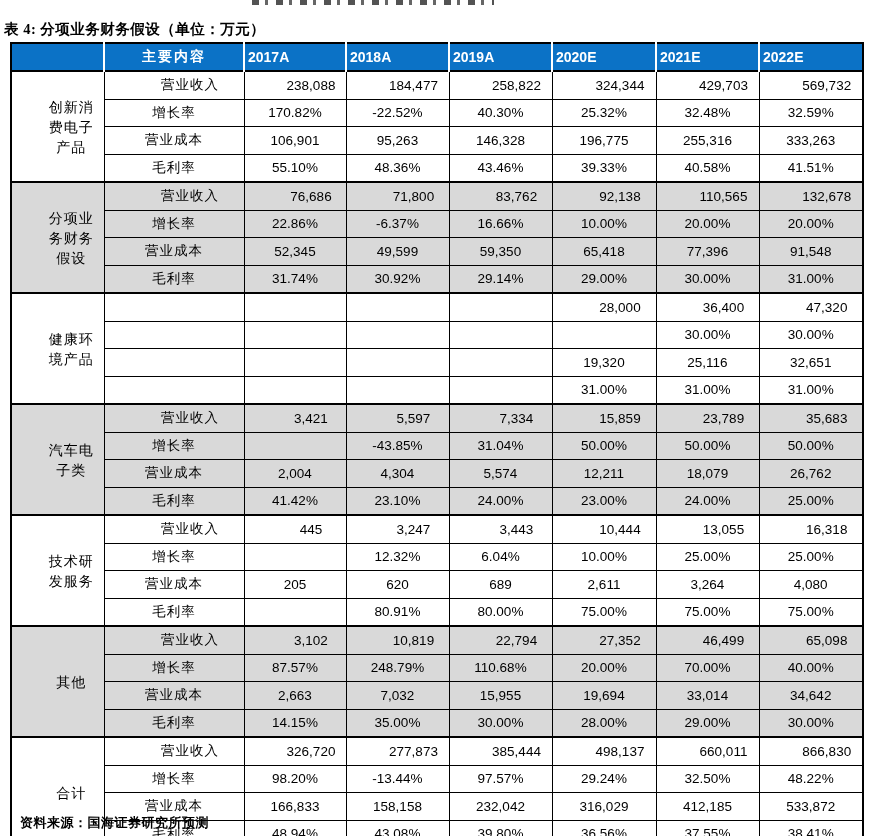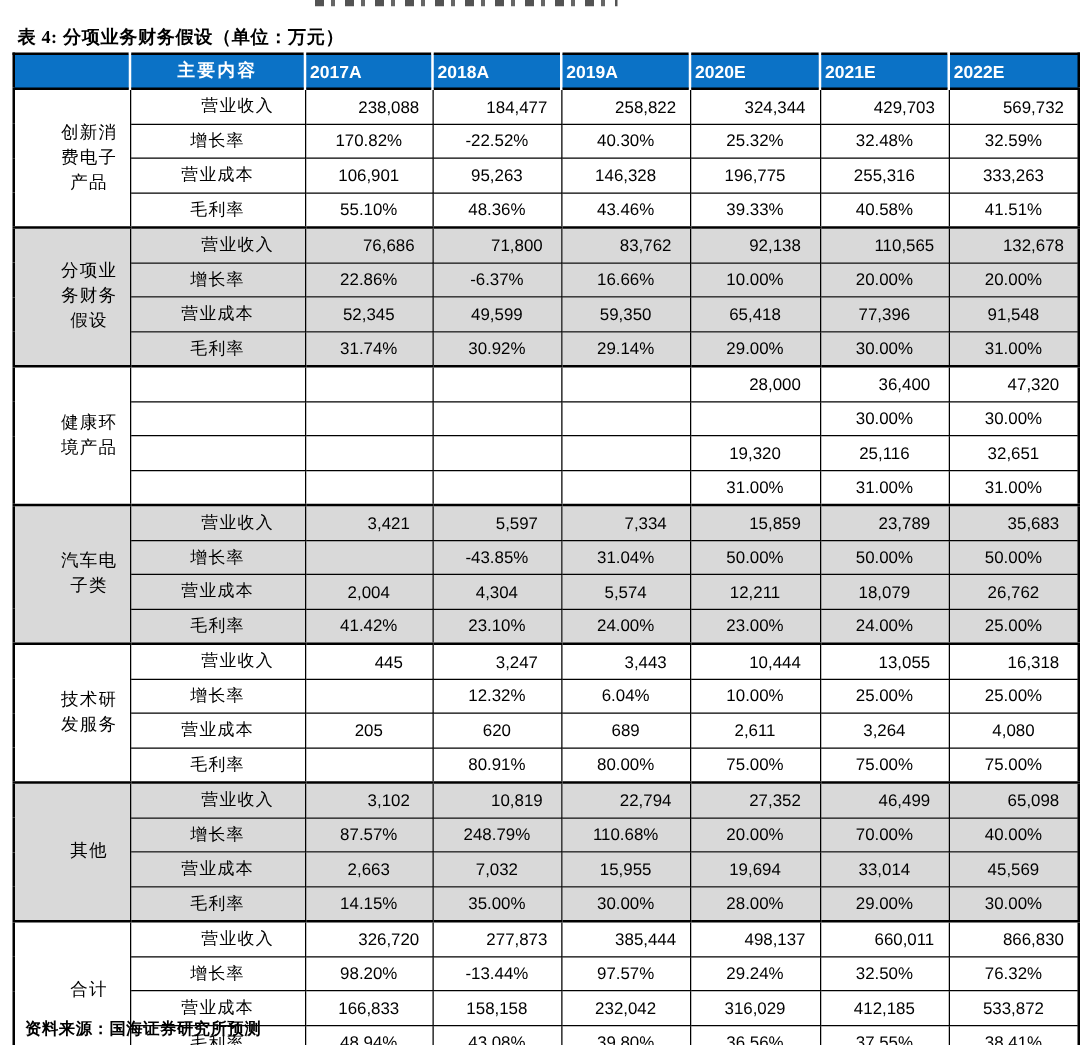--- a/index.html
+++ b/index.html
@@ -14,21 +14,21 @@
     font-family:"Liberation Sans",sans-serif;
     color:#000;
     overflow:hidden;
   }
   .clipped-fragment{
     position:absolute;top:0;left:252px;width:242px;height:5px;
     background:repeating-linear-gradient(90deg,#1a1a1a 0 7px,transparent 7px 13px,#333 13px 16px,transparent 16px 24px);
     opacity:.75;
   }
   .table-title{
-    position:absolute;top:20px;left:14px;
+    position:absolute;top:20px;left:4px;
     font-family:"Liberation Serif",serif;
     font-weight:bold;font-size:14.5px;letter-spacing:.5px;
     white-space:nowrap;
   }
   table.fin{
     position:absolute;top:42px;left:10px;
     width:852px;
     border-collapse:collapse;
     table-layout:fixed;
     border:2px solid #000;
@@ -51,21 +51,21 @@
     height:26.5px;
     padding:0 4px;
     text-align:center;
     font-size:13.5px;
     background:#fff;
     overflow:hidden;
   }
   tbody tr.shaded td{background:var(--stripe-bg);}
   tbody tr.group-start td{border-top:2px solid #000;padding-left:36px;}
   td.group-name{
-    font-family:Liberation Mono, monospace;
+    font-family:Liberation Sans, sans-serif;
     font-size:14px;
     letter-spacing:1px;
     line-height:20px;
     padding:0 9px;
   }
   td.row-label{
     font-family:"Liberation Serif",serif;
     font-size:13.5px;
     letter-spacing:1px;
   }
@@ -313,21 +313,21 @@
         <td class="value">70.00%</td>
         <td class="value">40.00%</td>
       </tr>
       <tr class="shaded">
         <td class="row-label">营业成本</td>
         <td class="value">2,663</td>
         <td class="value">7,032</td>
         <td class="value">15,955</td>
         <td class="value">19,694</td>
         <td class="value">33,014</td>
-        <td class="value">45,569</td>
+        <td class="value">34,642</td>
       </tr>
       <tr class="shaded">
         <td class="row-label">毛利率</td>
         <td class="value">14.15%</td>
         <td class="value">35.00%</td>
         <td class="value">30.00%</td>
         <td class="value">28.00%</td>
         <td class="value">29.00%</td>
         <td class="value">30.00%</td>
       </tr>
@@ -341,21 +341,21 @@
         <td class="value">660,011</td>
         <td class="value">866,830</td>
       </tr>
       <tr>
         <td class="row-label">增长率</td>
         <td class="value">98.20%</td>
         <td class="value">-13.44%</td>
         <td class="value">97.57%</td>
         <td class="value">29.24%</td>
         <td class="value">32.50%</td>
-        <td class="value">76.32%</td>
+        <td class="value">48.22%</td>
       </tr>
       <tr>
         <td class="row-label">营业成本</td>
         <td class="value">166,833</td>
         <td class="value">158,158</td>
         <td class="value">232,042</td>
         <td class="value">316,029</td>
         <td class="value">412,185</td>
         <td class="value">533,872</td>
       </tr>

